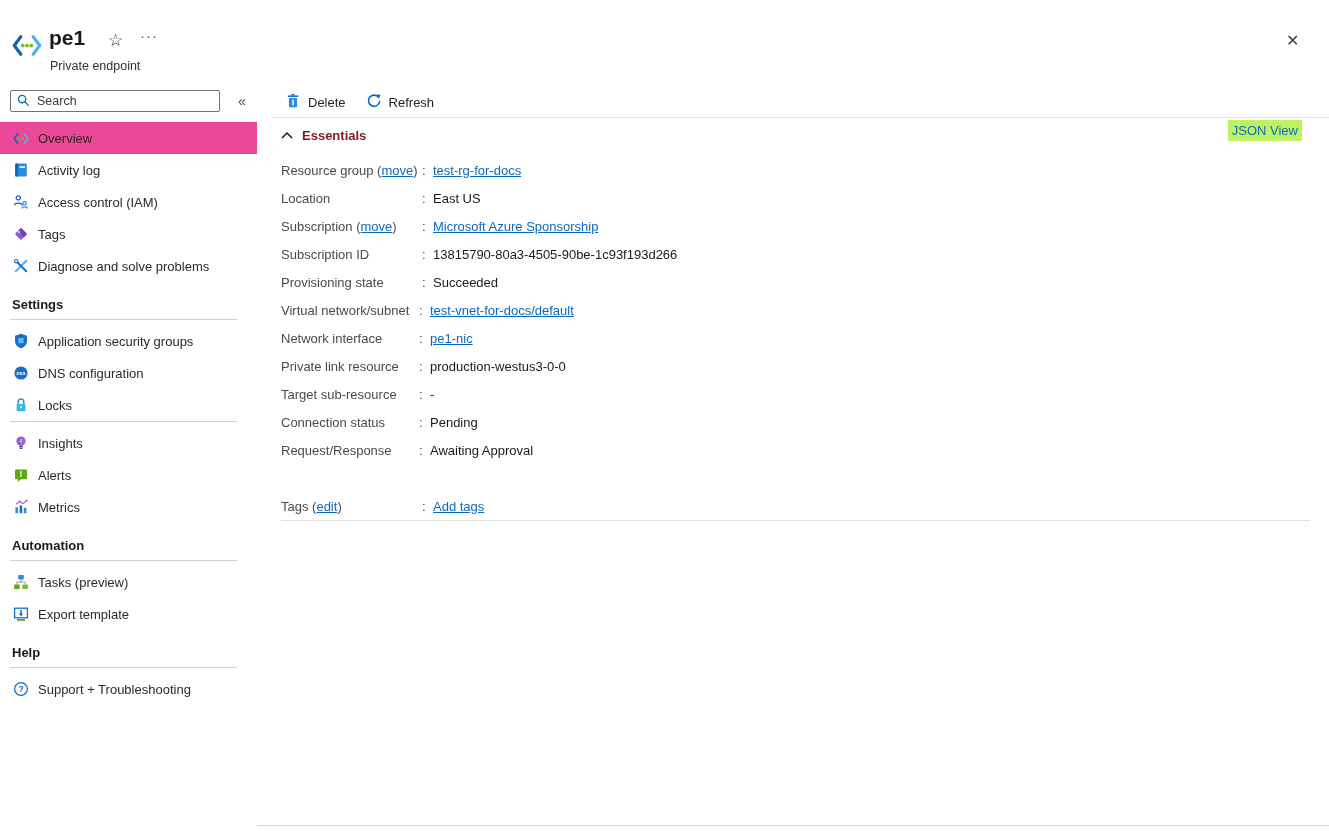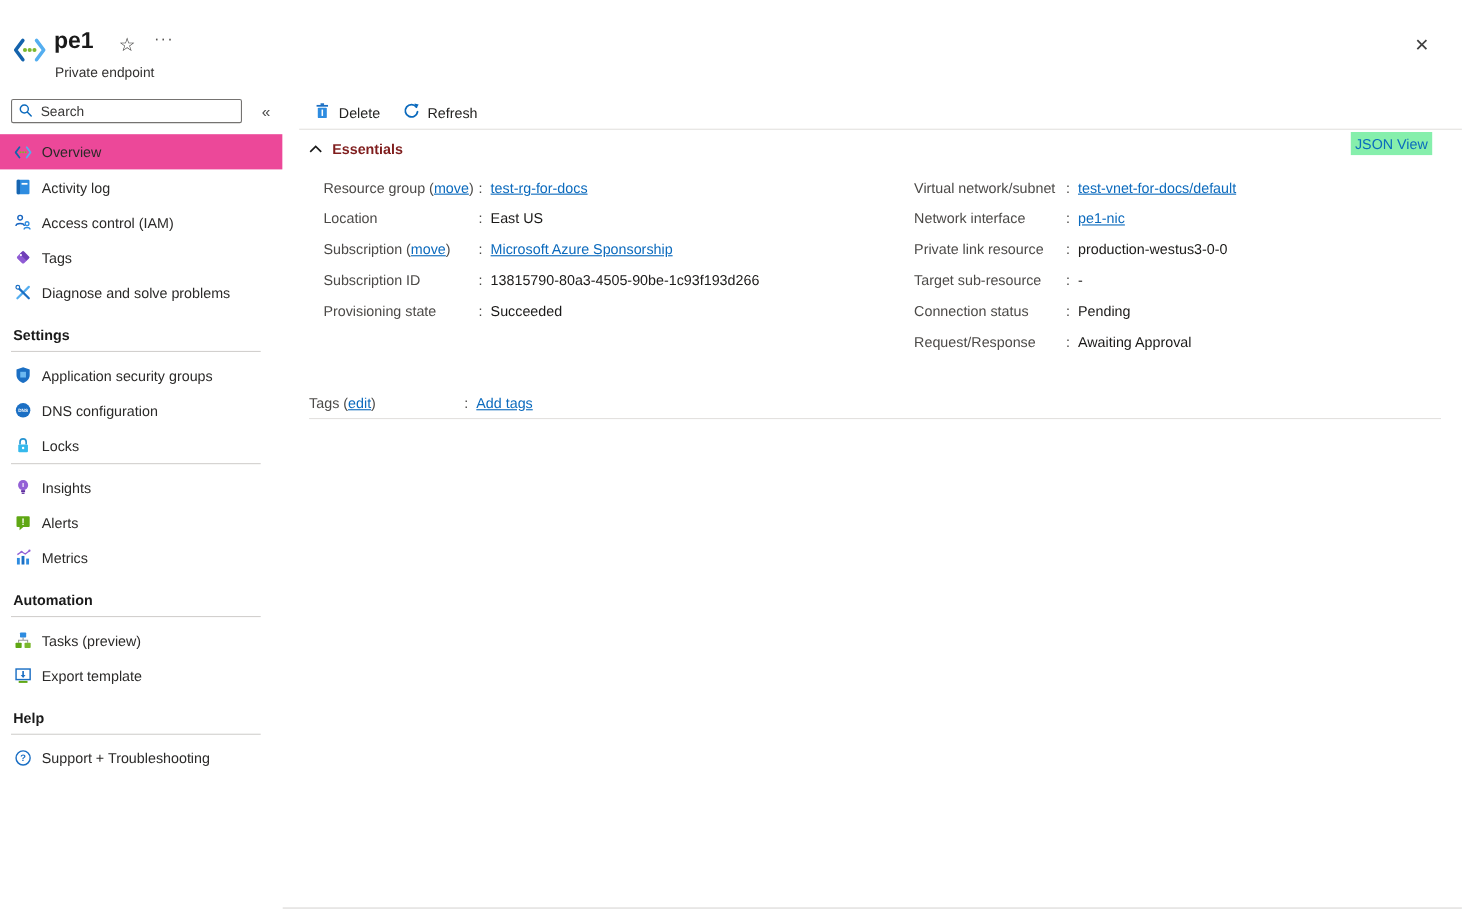--- a/index.html
+++ b/index.html
@@ -37,23 +37,23 @@
 
   
   .main { position:absolute; top:88px; left:257px; right:0; bottom:0; background:#fff; }
   .toolbar { height:29px; display:flex; align-items:center; padding-left:28px; }
   .toolbar-btn { display:flex; align-items:center; gap:7px; margin-right:20px; font-size:13px; color:#242322; cursor:pointer; }
   .toolbar-divider { border-bottom:1px solid #e3e1df; margin-left:15px; }
 
   .essentials-bar { display:flex; align-items:center; gap:9px; margin:4px 0 0 24px; height:26px; cursor:pointer; }
   .essentials-title { font-weight:700; font-size:13px; color:#7f1d1d; }
   .json-view { position:absolute; top:32px; right:27px; color:#0b6cbd; font-size:13px;
-    background:#86efac; padding:3px 4px; cursor:pointer; }
-
-  .ess-cols { display:flex; margin-left:37px; margin-top:8px; }
+    background:#bef264; padding:3px 4px; cursor:pointer; }
+
+  .ess-cols { display:flex; margin-left:24px; margin-top:8px;flex-direction:column; }
   .ess-col-left { width:537px; flex-shrink:0; }
   .ess-col-right { flex:1; }
   .ess-row { display:flex; height:28px; align-items:center; font-size:13px; white-space:nowrap; }
   .ess-label { width:141px; flex-shrink:0; color:#4c4a48; }
   .ess-col-right .ess-label { width:138px; }
   .ess-sep { width:11px; color:#4c4a48; flex-shrink:0; }
   .ess-value { color:#1b1a19; }
   .ess-link, .inline-link { color:#0b6abd; text-decoration:underline; }
   .ess-tags-row { margin-top:28px; margin-left:24px; }
   .ess-divider { border-top:1px solid #e3e1df; margin:0 19px 0 24px; }

